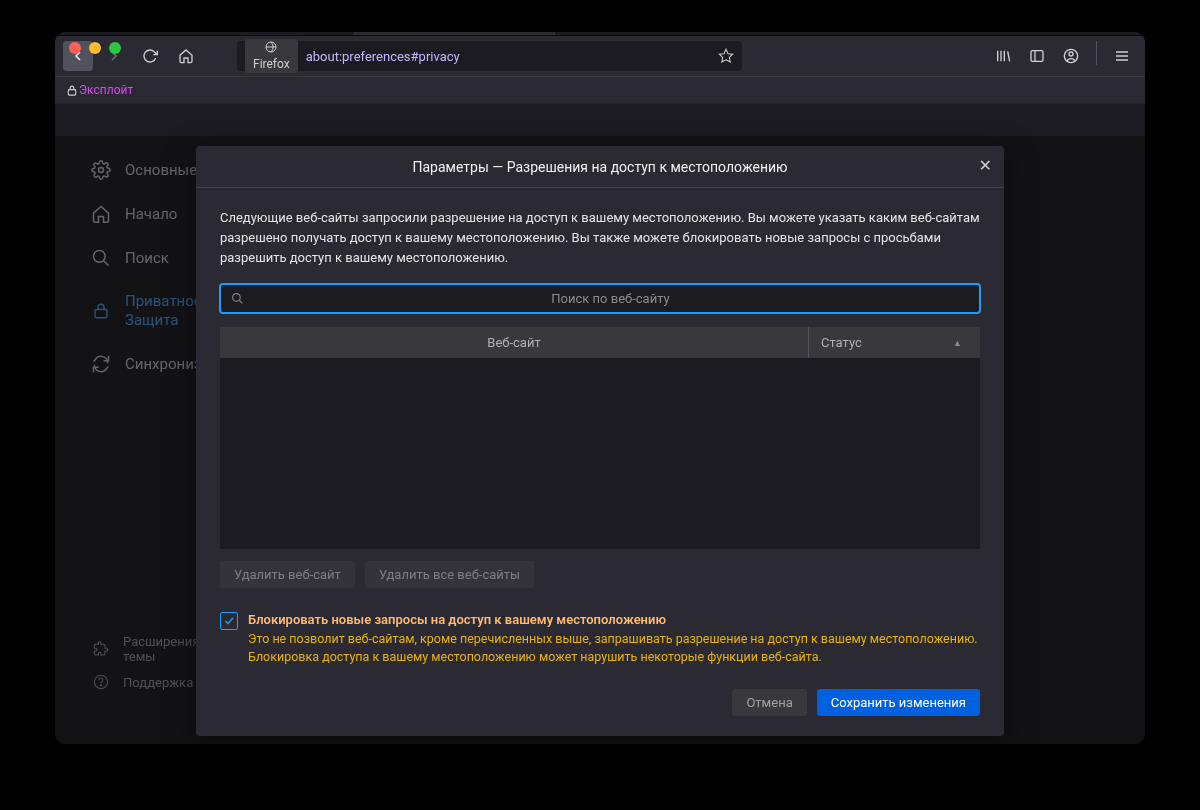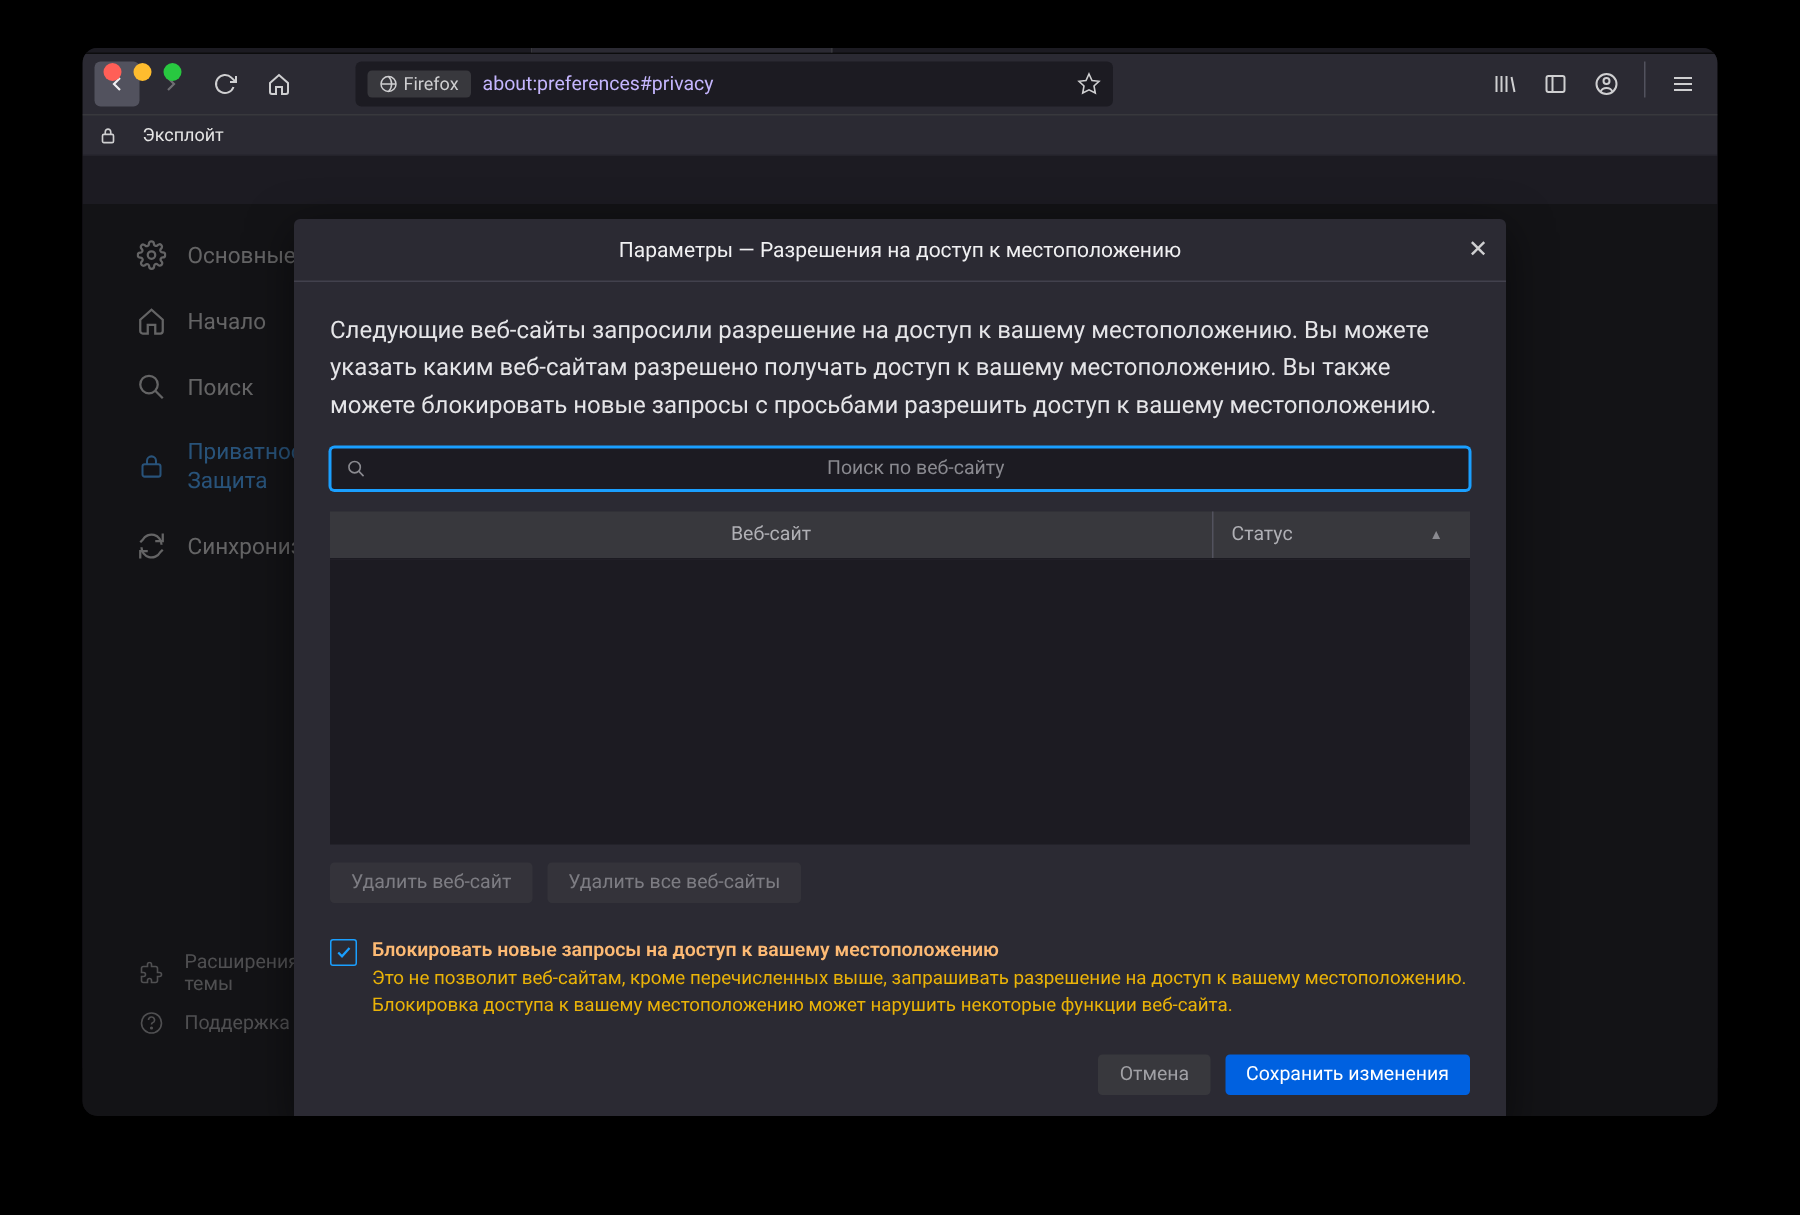--- a/index.html
+++ b/index.html
@@ -16,28 +16,28 @@
   .tab.active { background: #2b2a33; }
   .tab.active::before { content:""; position:absolute; top:0; left:0; right:0; height:2px; background:#0df; }
   .newtab { width:36px; display:flex; align-items:center; justify-content:center; color:#cfcfd1; font-size:18px; cursor:pointer; }
   
   
   .toolbar { height: 40px; background: #2b2a33; display:flex; align-items:center; gap:6px; padding: 0 8px; }
   .tbtn { width:30px; height:30px; display:flex; align-items:center; justify-content:center; color:#cfcfd1; border-radius:4px; cursor:pointer; }
   .tbtn.enabled { background:#52525e; }
   .tbtn.dim { color:#6e6e73; }
   .urlbar { flex:1; margin: 0 160px 0 30px; height:30px; background:#1c1b22; border-radius:4px; display:flex; align-items:center; padding:0 8px; gap:8px; max-width: 690px; }
-  .identity { display:flex; align-items:center; gap:4px; background:#38383d; padding:2px 8px; border-radius:3px; color:#cfcfd1; font-size:12px; }
+  .identity { display:flex; align-items:center; gap:4px; background:#38383d; padding:2px 8px; border-radius:3px; color:#cfcfd1; font-size:12px;flex-direction:column; }
   .urltext { color:#c4b5fd; font-size:13px; flex:1; }
   .star { color:#cfcfd1; }
   .toolbar-right { display:flex; gap:4px; margin-left:auto; padding-left: 80px;}
   .divider { width:1px; height:24px; background:#52525e; margin:0 6px; }
   
   
-  .bookmarks { height:28px; background:#2b2a33; border-top:1px solid #38383d; display:flex; align-items:center; padding:0 12px; gap:18px; color:#e5e5e5; font-size:12px; border-bottom: 1px solid #0c0c0d33;}
+  .bookmarks { height:28px; background:#2b2a33; border-top:1px solid #38383d; display:flex; align-items:center; padding:0 12px; gap:2px; color:#d946ef; font-size:12px; border-bottom: 1px solid #0c0c0d33;}
   
   
   .content { display:flex; height: calc(100% - 104px); background:#1c1b22; color:#cfcfd1; }
   .sidebar { width:200px; padding: 50px 10px 20px 36px; display:flex; flex-direction:column; gap:12px; overflow:hidden;}
   .side-item { display:flex; align-items:center; gap:14px; font-size:15px; color:#cfcfd1; padding:6px 0; cursor:pointer; white-space:nowrap;}
   .side-item.active { color:#4aa8ff; }
   .side-icon { width:20px; height:20px; display:flex; align-items:center; justify-content:center; flex-shrink:0;}
   .side-item .text-col { display:flex; flex-direction:column; line-height:1.25;}
   .sidebar .bottom { margin-top:auto; display:flex; flex-direction:column; gap:8px;}
   .side-small { display:flex; align-items:center; gap:12px; font-size:13px; color:#a0a0a5; cursor:pointer;}
@@ -45,21 +45,21 @@
   .main { flex:1; position:relative; padding: 40px 40px; overflow:hidden;}
   .leftover { position:absolute; bottom: 4px; left: 104px; font-size:14px; color:#a0a0a5; }
 
   
   .dialog-scrim { position:absolute; top:104px; left:0; right:0; bottom:0; background: rgba(12,12,13,0.55); display:flex; align-items:flex-start; justify-content:center; }
   .dialog { margin-top:10px; width: 808px; background:#2b2a33; border-radius:4px; box-shadow: 0 8px 30px rgba(0,0,0,0.5); padding: 0; display:flex; flex-direction:column;}
   .dialog-head { display:flex; align-items:center; justify-content:center; position:relative; height:42px; border-bottom: 1px solid #42414d;}
   .dialog-title { font-size:14px; font-weight:400; color:#f0f0f2;}
   .dialog-close { position:absolute; right:12px; top:10px; color:#cfcfd1; cursor:pointer; font-size:16px;}
   .dialog-body { padding: 20px 24px; }
-  .desc { font-size:16px; line-height:1.55; color:#e5e5e8; margin-bottom:16px;}
+  .desc { font-size:13px; line-height:1.55; color:#e5e5e8; margin-bottom:16px;}
   .searchbox { border:1px solid #1a9fff; border-radius:3px; background:#1c1b22; display:flex; align-items:center; gap:8px; padding:6px 10px; box-shadow: 0 0 0 1px #1a9fff;}
   .searchbox input { flex:1; background:transparent; border:none; outline:none; color:#737373; font-size:13px;text-align:center;}
   .searchbox input::placeholder { color:#8a8a90;}
   .searchbox .sicon { color:#8a8a90;}
   
   .tablehead { margin-top:14px; display:flex; background:#38383d; height:32px; align-items:center; font-size:13px; color:#b0b0b5; border-bottom:1px solid #1c1b22;}
   .th { padding:0 12px;}
   .th.site { flex:1;text-align:center;}
   .th.status { width:172px; border-left:1px solid #52525e; display:flex; align-items:center; justify-content:space-between; height:100%; padding-right: 18px;}
   .sort-caret { font-size:9px; color:#8a8a90;}

